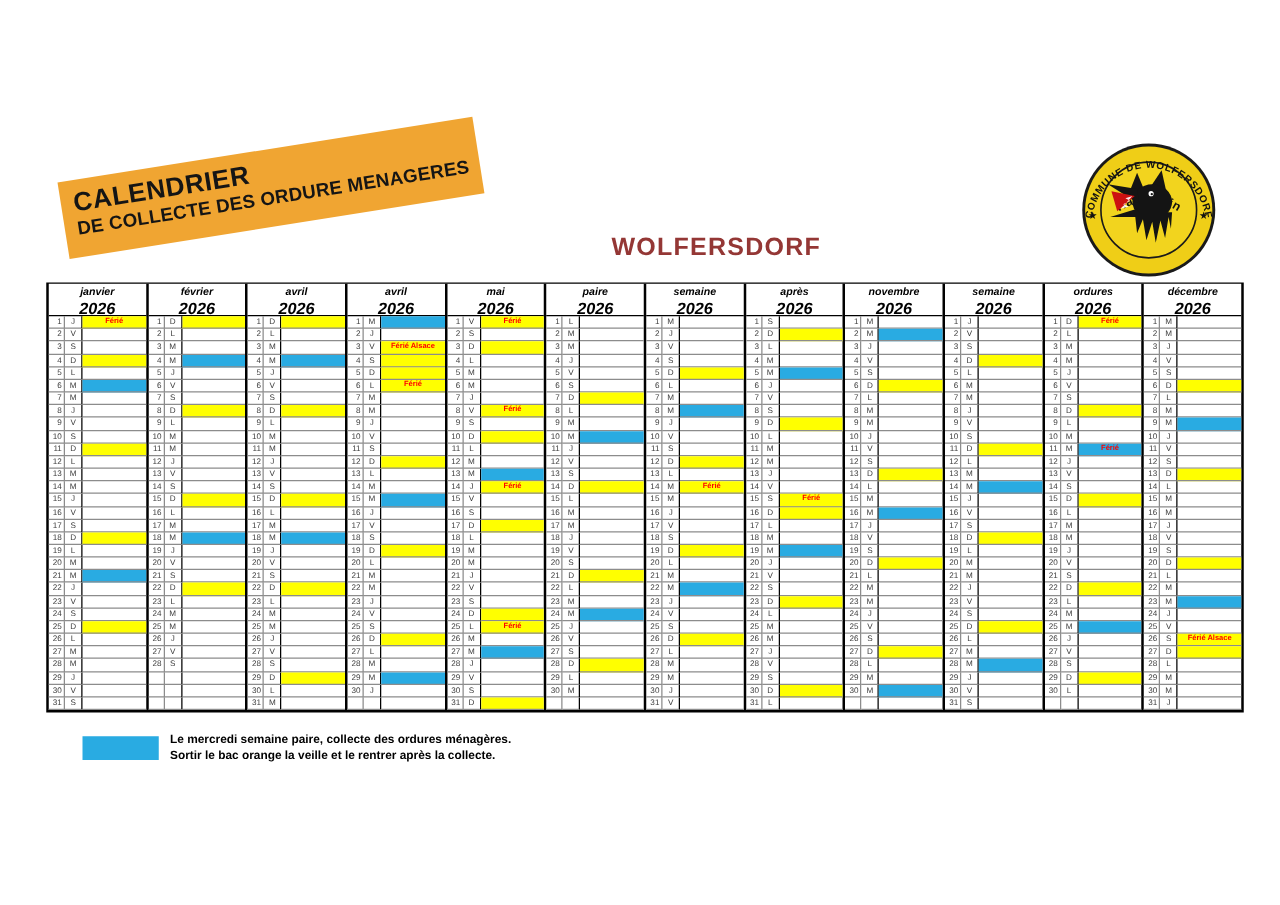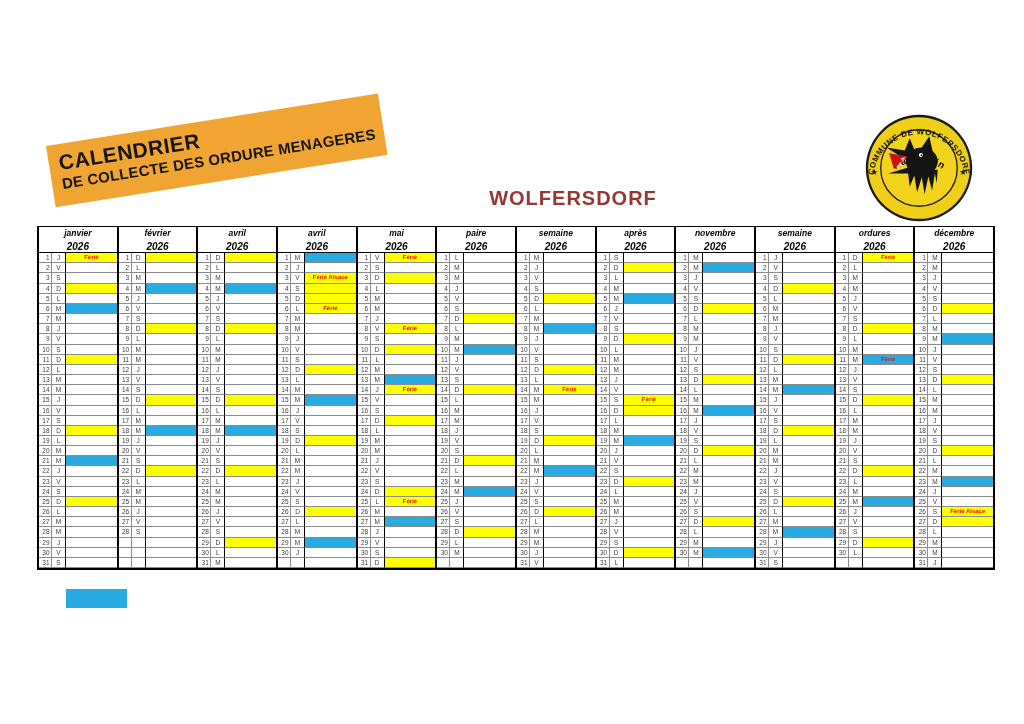--- a/index.html
+++ b/index.html
@@ -24,21 +24,21 @@
 
   
   .calendar{position:absolute;left:37px;top:226px;width:958px;height:344px;display:flex;
             box-sizing:border-box;border:2px solid #000;border-top-width:1px;background:#fff;}
   .month{flex:1 1 0;min-width:0;display:flex;flex-direction:column;border-right:2px solid #000;justify-content:flex-end;}
   .month:last-child{border-right:none;}
   .month-head{height:26px;flex:0 0 26px;box-sizing:border-box;border-bottom:1px solid #000;
               text-align:center;font-style:italic;font-weight:bold;color:#000;
               display:flex;flex-direction:column;justify-content:space-between;padding:2px 0 1px;}
   .mname{font-size:8.5px;line-height:9px;}
-  .myear{font-size:10px;line-height:9px;}
+  .myear{font-size:13px;line-height:9px;}
   .mrow{flex:1 1 0;min-height:0;display:flex;}
   .c-num{flex:0 0 13px;box-sizing:border-box;border-right:1px solid #8c8c8c;border-bottom:1px solid #8c8c8c;
          font-size:6.5px;line-height:9.5px;color:#3d3d3d;text-align:right;padding-right:1.5px;overflow:hidden;}
   .c-dow{flex:0 0 14px;box-sizing:border-box;border-right:1.5px solid #000;border-bottom:1px solid #8c8c8c;
          font-size:6.5px;line-height:9.5px;color:#3d3d3d;text-align:center;overflow:hidden;}
   .c-note{flex:1 1 auto;box-sizing:border-box;border-bottom:1px solid #8c8c8c;
           font-size:6px;line-height:9.5px;font-weight:bold;color:var(--ferie);text-align:center;
           white-space:nowrap;overflow:hidden;}
   .hl-y{background:var(--yellow);}
   .hl-b{background:var(--blue);}
@@ -2019,14 +2019,18 @@
         </div>
         <div class="mrow">
           <div class="c-num">31</div>
           <div class="c-dow">J</div>
           <div class="c-note"></div>
         </div>
       </div>
     </div>
 
   <div class="legend-swatch"></div>
+  <div class="legend-text">
+    <div>Le mercredi semaine paire, collecte des ordures ménagères.</div>
+    <div>Sortir le bac orange la veille et le rentrer après la collecte.</div>
+  </div>
 
 </div>
 
 </body></html>

